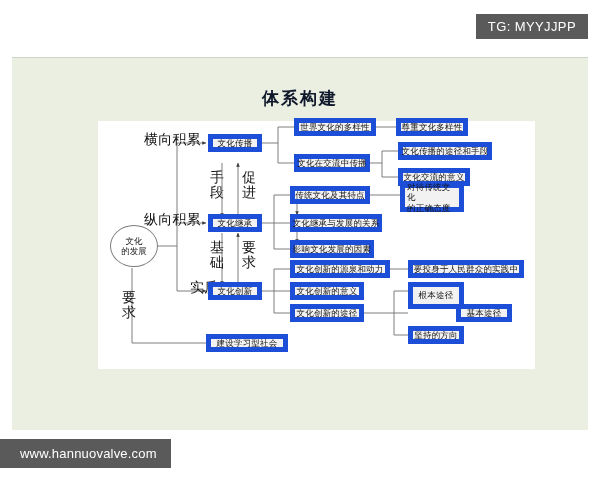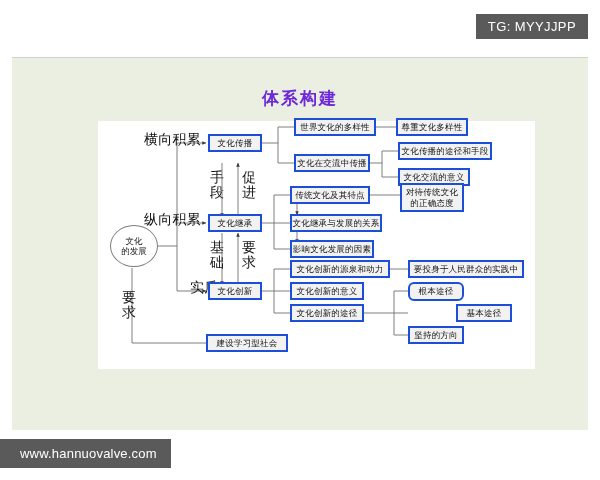--- a/index.html
+++ b/index.html
@@ -22,33 +22,33 @@
     font-size:13px;letter-spacing:.2px;
     padding:7px 14px 7px 20px;
   }
   #panel{
     position:absolute;left:12px;top:57px;width:576px;height:373px;
     background:#eaefe2;border-top:1px solid #cfd4c8;
     box-sizing:border-box;
   }
   #panel-title{
     position:absolute;left:0;top:29px;width:576px;text-align:center;
-    font-size:17px;font-weight:bold;color:#6d28d9;letter-spacing:2px;
+    font-size:17px;font-weight:bold;color:#0f172a;letter-spacing:2px;
   }
   #canvas{
     position:absolute;left:86px;top:63px;width:437px;height:248px;
     background:#ffffff;
   }
   #svg-layer{position:absolute;left:0;top:0;width:437px;height:248px;}
   .node{
     position:absolute;box-sizing:border-box;
-    border:2px solid #1d4ed8;background:#f2f2f2;
+    border:5px solid #1d4ed8;background:#f2f2f2;
     color:#141414;font-size:8.5px;line-height:1.18;
     display:flex;align-items:center;justify-content:center;
-    text-align:center;white-space:nowrap;letter-spacing:.2px;
+    text-align:left;white-space:nowrap;letter-spacing:.2px;
   }
   .node.two-line{white-space:normal;line-height:1.22;padding:1px 2px;}
   .ellipse{
     position:absolute;box-sizing:border-box;
     border:1px solid #7d7d7d;border-radius:50%;background:#ffffff;
     color:#141414;font-size:8.5px;line-height:1.2;
     display:flex;align-items:center;justify-content:center;text-align:center;
   }
   .edge-label{
     position:absolute;color:#141414;font-size:14px;
@@ -162,20 +162,20 @@
 
     <div class="node" style="left:298px;top:-3px;width:72px;height:18px;">尊重文化多样性</div>
     <div class="node" style="left:300px;top:21px;width:94px;height:18px;">文化传播的途径和手段</div>
     <div class="node" style="left:300px;top:47px;width:72px;height:18px;">文化交流的意义</div>
     <div class="node two-line" style="left:302px;top:62px;width:64px;height:29px;">
       <span>
         <span>对待传统文化</span><br><span>的正确态度</span>
       </span>
     </div>
     <div class="node" style="left:310px;top:139px;width:116px;height:18px;">要投身于人民群众的实践中</div>
-    <div class="node" style="left:310px;top:161px;width:56px;height:19px;border-radius:6px;">根本途径</div>
+    <div class="node" style="left:310px;top:161px;width:56px;height:27px;">根本途径</div>
     <div class="node" style="left:310px;top:183px;width:56px;height:18px;margin-left:48px;">基本途径</div>
     <div class="node" style="left:310px;top:205px;width:56px;height:18px;">坚持的方向</div>
 
   </div>
 </div>
 
 <div id="footer-badge">www.hannuovalve.com</div>
 
 </body></html>

